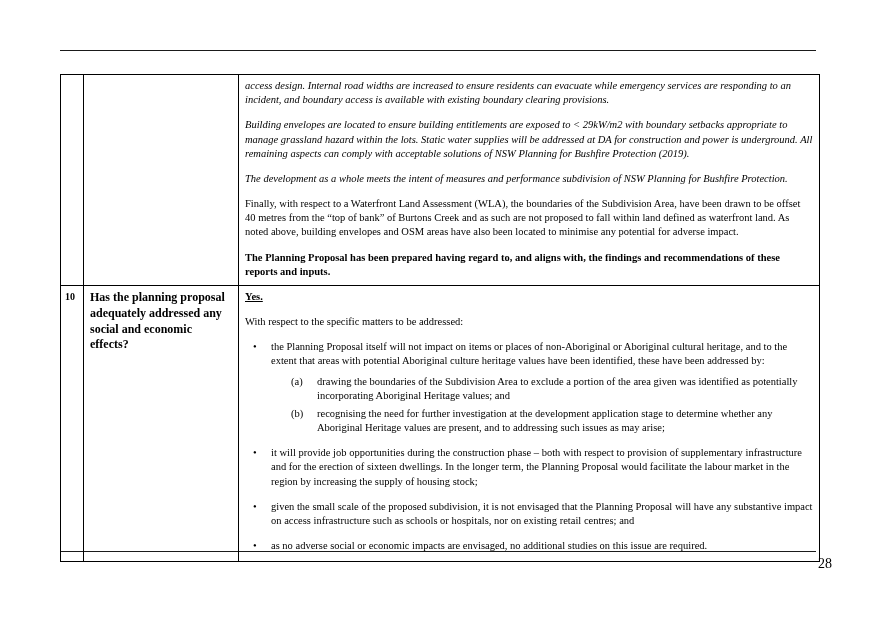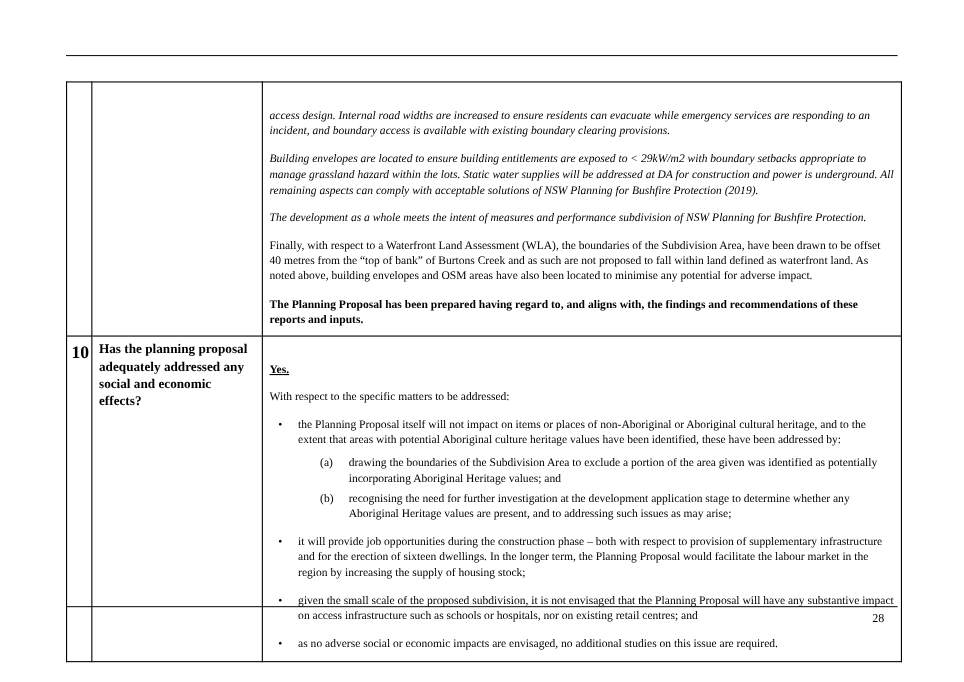--- a/index.html
+++ b/index.html
@@ -52,29 +52,28 @@
   }
   .cell-pad {
     padding: 4px 6px 6px 6px;
   }
   .q-text {
     font-size: 12px;
     font-weight: bold;
     line-height: 1.32;
   }
   .num-text {
-    font-size: 16px;
+    font-size: 10px;
     font-weight: bold;
     line-height: 1.32;
     padding: 4px 2px 0 4px;
   }
   .a-text {
     font-size: 10.5px;
     line-height: 1.35;
-    margin-top: 20px;
   }
   .a-text p {
     margin: 0 0 11px 0;
   }
   .a-text p.tight {
     margin-bottom: 0;
     font-weight: bold;
   }
   .italic {
     font-style: italic;
@@ -114,23 +113,23 @@
   ol.alpha > li .marker {
     position: absolute;
     left: 4px;
     top: 0;
   }
   .sub-list-wrap {
     padding-left: 16px;
   }
   .page-number {
     position: absolute;
-    right: 72px;
+    right: 44px;
     top: 556px;
-    font-size: 11px;
+    font-size: 14px;
     margin-left: 32px;
   }
 </style>
 </head>
 <body>
 
 <div class="page">
 
   <div class="rule rule-top"></div>
   <div class="rule rule-bottom"></div>

